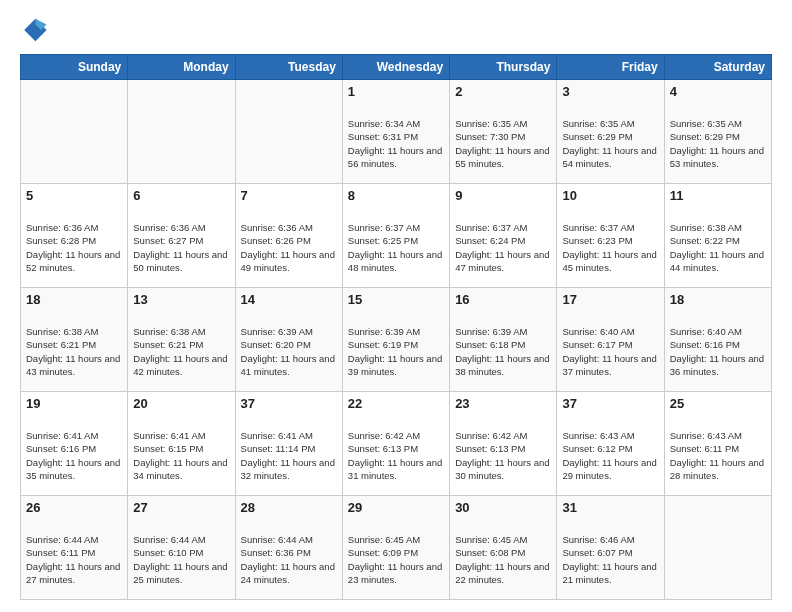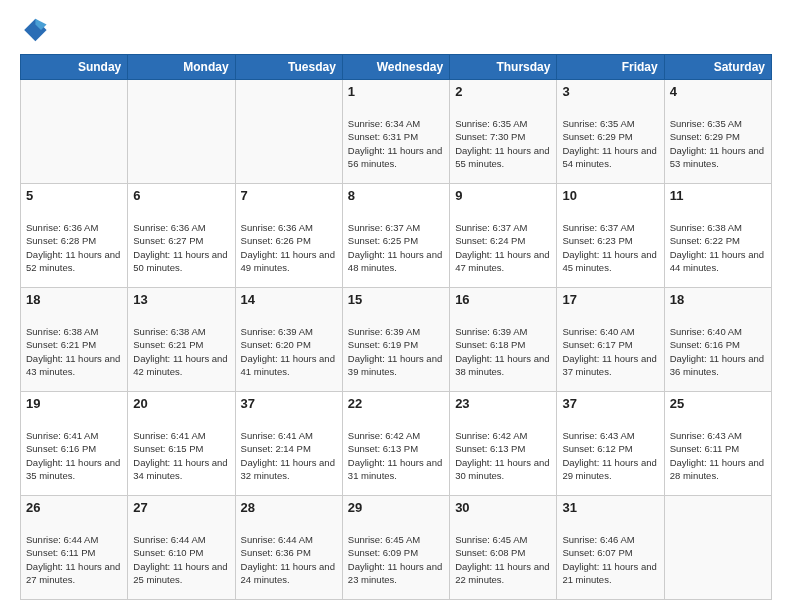--- a/index.html
+++ b/index.html
@@ -258,21 +258,21 @@
           </td>
           <td>
             <div class="day-number">20</div>
             <div class="day-info">Sunrise: 6:41 AM
 Sunset: 6:15 PM
 Daylight: 11 hours and 34 minutes.</div>
           </td>
           <td>
             <div class="day-number">37</div>
             <div class="day-info">Sunrise: 6:41 AM
-Sunset: 2:14 PM
+Sunset: 11:14 PM
 Daylight: 11 hours and 32 minutes.</div>
           </td>
           <td>
             <div class="day-number">22</div>
             <div class="day-info">Sunrise: 6:42 AM
 Sunset: 6:13 PM
 Daylight: 11 hours and 31 minutes.</div>
           </td>
           <td>
             <div class="day-number">23</div>

